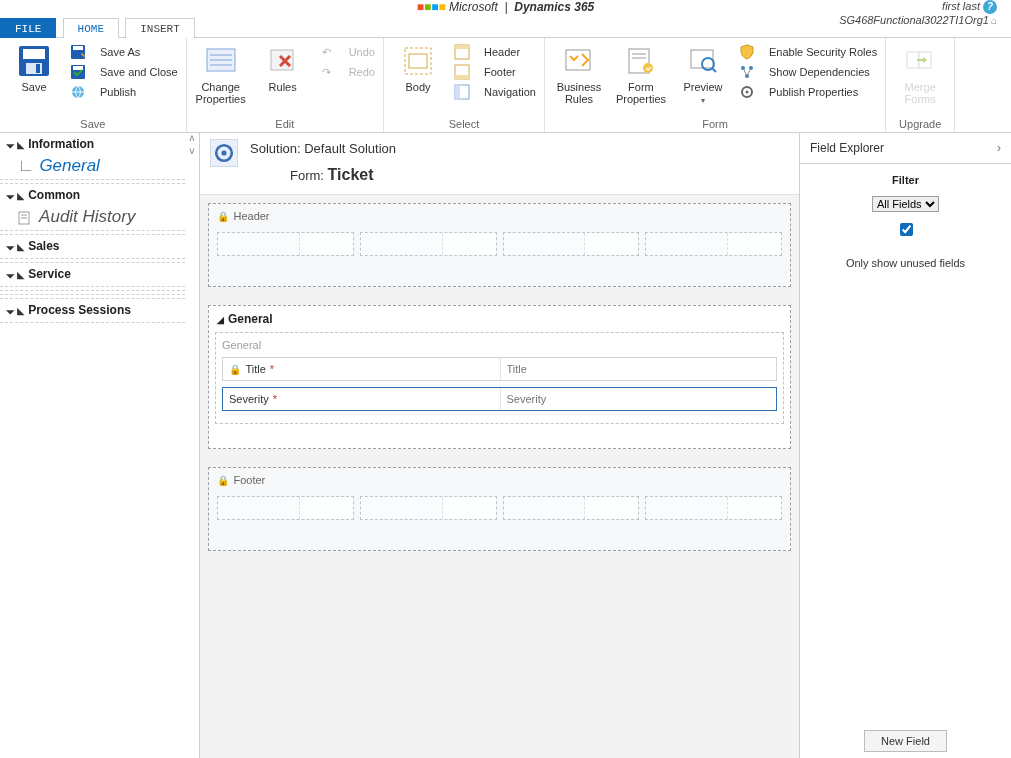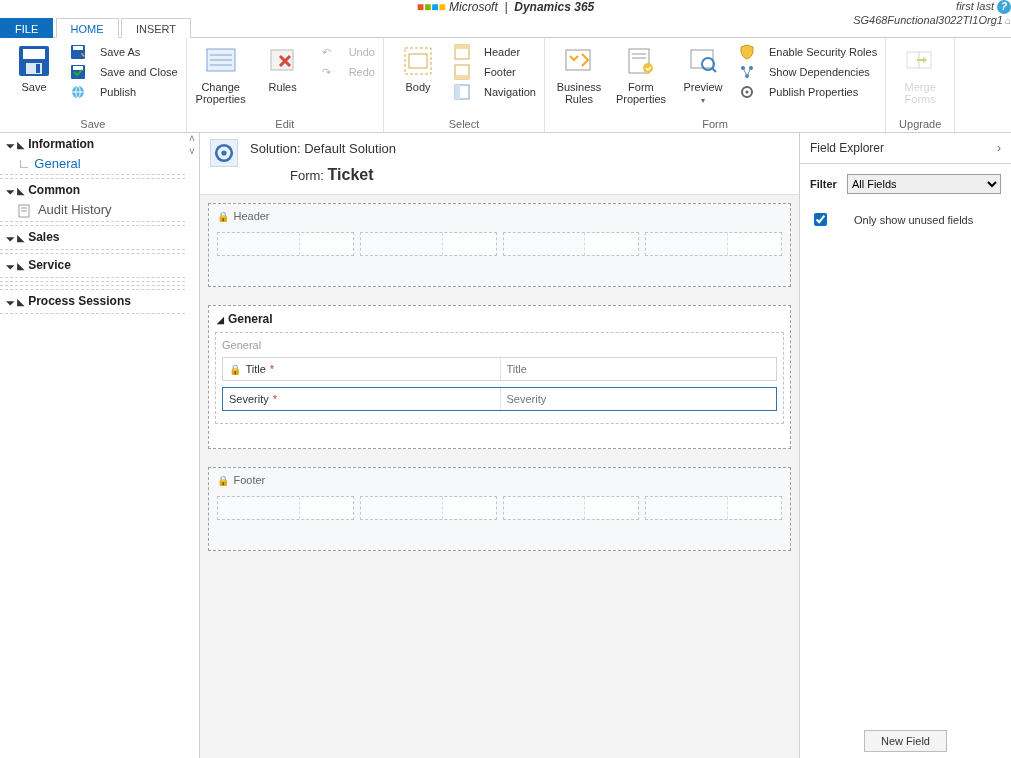--- a/index.html
+++ b/index.html
@@ -2,25 +2,25 @@
 <html><head>
 <meta charset="utf-8">
 <style>
   * { box-sizing: border-box; }
   body { margin:0; font:12px "Segoe UI",Arial,sans-serif; color:#333; background:#fff; width:1011px; }
   
   .brandbar { height:18px; position:relative;font-style:italic; }
   .brand-center { position:absolute; left:50%; transform:translateX(-50%); top:0; font-size:12px; color:#333; }
   .brand-center .ms1{color:#f25022;} .brand-center .ms2{color:#7fba00;} .brand-center .ms3{color:#00a4ef;} .brand-center .ms4{color:#ffb900;}
   .brand-center b { font-weight:600; }
-  .brand-right { position:absolute; right:0; top:0; text-align:right; font-size:11px; color:#444; line-height:13px;}
+  .brand-right { position:absolute; right:14px; top:0; text-align:right; font-size:11px; color:#444; line-height:13px;}
   .help-badge { display:inline-block; width:14px;height:14px;border-radius:50%;background:#3fa7d6;color:#fff;font-weight:bold;font-size:10px;line-height:14px;text-align:center;vertical-align:middle;margin-left:3px;}
   .home-glyph{color:#888;font-size:10px;margin-left:2px;}
   
-  .tabbar { height:20px; border-bottom:1px solid #cfcfcf;}
+  .tabbar { height:20px; border-bottom:1px solid #cfcfcf;font-family:Liberation Mono, monospace;}
   .tab { display:inline-block; height:20px; line-height:20px; padding:0 14px; border:1px solid #cfcfcf; border-bottom:none; font-size:11px; color:#444; margin-right:-1px; background:#fff; vertical-align:bottom;}
   .tab.file { background:#0f6cbd; color:#fff; border-color:#0f6cbd;}
   .tab.active { color:#0f6cbd; border-top:1px solid #cfcfcf; position:relative; z-index:1;}
   
   .ribbon { display:flex; border-bottom:1px solid #cfcfcf; background:#fff; height:95px;}
   .rgroup { border-right:1px solid #e3e3e3; padding:4px 8px 2px 8px; display:flex; flex-direction:column; justify-content:space-between;}
   .rgroup-body { display:flex; align-items:flex-start; gap:10px; flex:1;}
   .group-label { text-align:center; font-size:11px; color:#666; padding-top:2px;}
   .big-btn { text-align:center; width:52px; cursor:default;}
   .big-btn .icon { width:34px; height:34px; margin:2px auto 3px auto;}
@@ -32,21 +32,21 @@
   svg{display:block;}
   
   .workspace { display:flex; height:627px;}
   .leftnav { width:200px; border-right:1px solid #cfcfcf; background:#fff; display:flex;}
   .leftnav-inner{ flex:1; padding-right:0;}
   .leftnav-scroll{ width:14px; display:flex;flex-direction:column;align-items:center;gap:2px;background:#fff;}
   .scroll-arrow{font-size:10px;color:#777;cursor:default;}
   .nav-head{ font-weight:700; font-size:12px; padding:4px 6px 2px 6px; color:#222;}
   .nav-head::before{content:"◢"; display:inline-block; transform:rotate(45deg) scale(0.6); margin-right:2px; color:#333;}
   .nav-triangle{font-size:9px;color:#333;margin-right:4px;}
-  .nav-item{ padding:3px 6px 3px 18px; font-size:13px; color:#0f6cbd; border-bottom:1px dashed #cfcfcf;}
+  .nav-item{ padding:3px 6px 3px 18px; font-size:17px; color:#0f6cbd; border-bottom:1px dashed #cfcfcf;font-style:italic;}
   .nav-item.gray{color:#555;}
   .nav-item .doc-icon{display:inline-block;width:12px;height:14px;margin-right:5px;vertical-align:middle;}
   .nav-divider{border-bottom:1px dashed #cfcfcf;height:4px;}
   
   .canvas-wrap{ flex:1; background:#f3f3f3; overflow:auto;}
   .canvas-head{ background:#fff; border-bottom:1px solid #e2e2e2; padding:6px 10px 10px 10px; display:flex; align-items:flex-start; gap:12px;}
   .canvas-head .gear{ width:28px;height:28px;border:1px solid #cfd6e4;background:#eaf0fb;display:flex;align-items:center;justify-content:center;}
   .canvas-head .titles{}
   .sol-line{font-size:13px;color:#333;margin:2px 0 10px 0;}
   .form-line{font-size:13px;color:#333;margin-left:40px;}
@@ -69,24 +69,24 @@
   .field-lbl{width:50%;padding:5px 6px;font-size:11px;color:#333;display:flex;align-items:center;gap:4px;}
   .req{color:#c0392b;}
   .field-input{flex:1;border-left:1px solid #e1e4e9;}
   .field-input input{width:100%;border:none;height:100%;padding:4px 6px;font-size:11px;background:transparent;color:#aaa;}
   .gen-footer-pad{height:18px;}
   
   .rightpanel{ width:212px; border-left:1px solid #cfcfcf; background:#fff; display:flex;flex-direction:column;}
   .rp-head{ padding:8px 10px; border-bottom:1px solid #cfcfcf; display:flex;justify-content:space-between;align-items:center;font-size:12px;color:#333;}
   .rp-head .chev{color:#777;font-size:12px;}
   .rp-body{ padding:10px; flex:1;}
-  .filter-row{display:flex;align-items:center;gap:10px;margin-bottom:16px;}
+  .filter-row{display:flex;align-items:center;gap:10px;margin-bottom:8px;flex-direction:column;}
   .filter-row label{font-weight:600;font-size:11px;color:#222;}
   .filter-row select{flex:1;font-size:11px;height:20px;border:1px solid #9aa0a6;}
-  .chk-row{display:flex;align-items:center;gap:24px;font-size:11px;color:#333;}
+  .chk-row{display:flex;align-items:center;gap:18px;font-size:11px;color:#333;flex-direction:column;}
   .chk-row input{accent-color:#0f6cbd;}
   .rp-footer{padding:8px 10px;text-align:center;}
   .new-field-btn{border:1px solid #bcbcbc;background:#f4f4f4;padding:4px 16px;font-size:11px;color:#333;cursor:default;}
 </style>
 </head>
 <body>
 
 <div class="brandbar">
   <div class="brand-center">
     <span class="ms1">■</span><span class="ms2">■</span><span class="ms3">■</span><span class="ms4">■</span>

